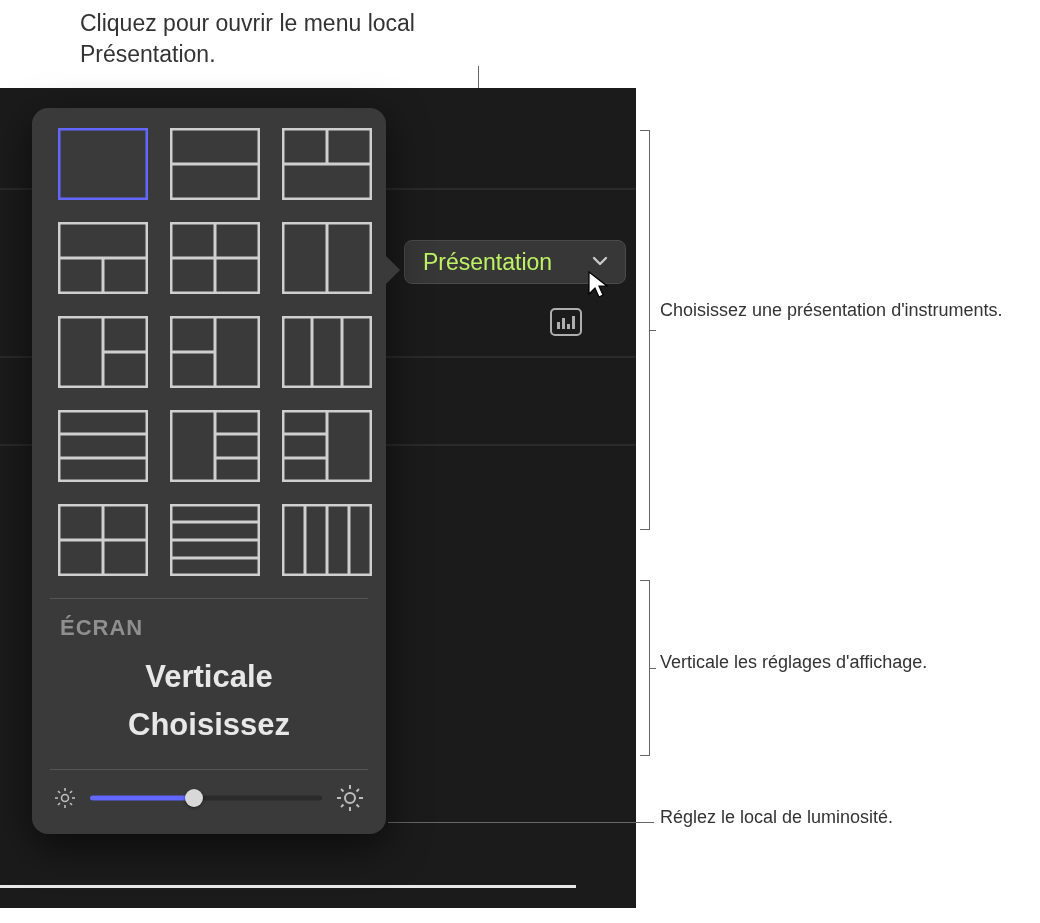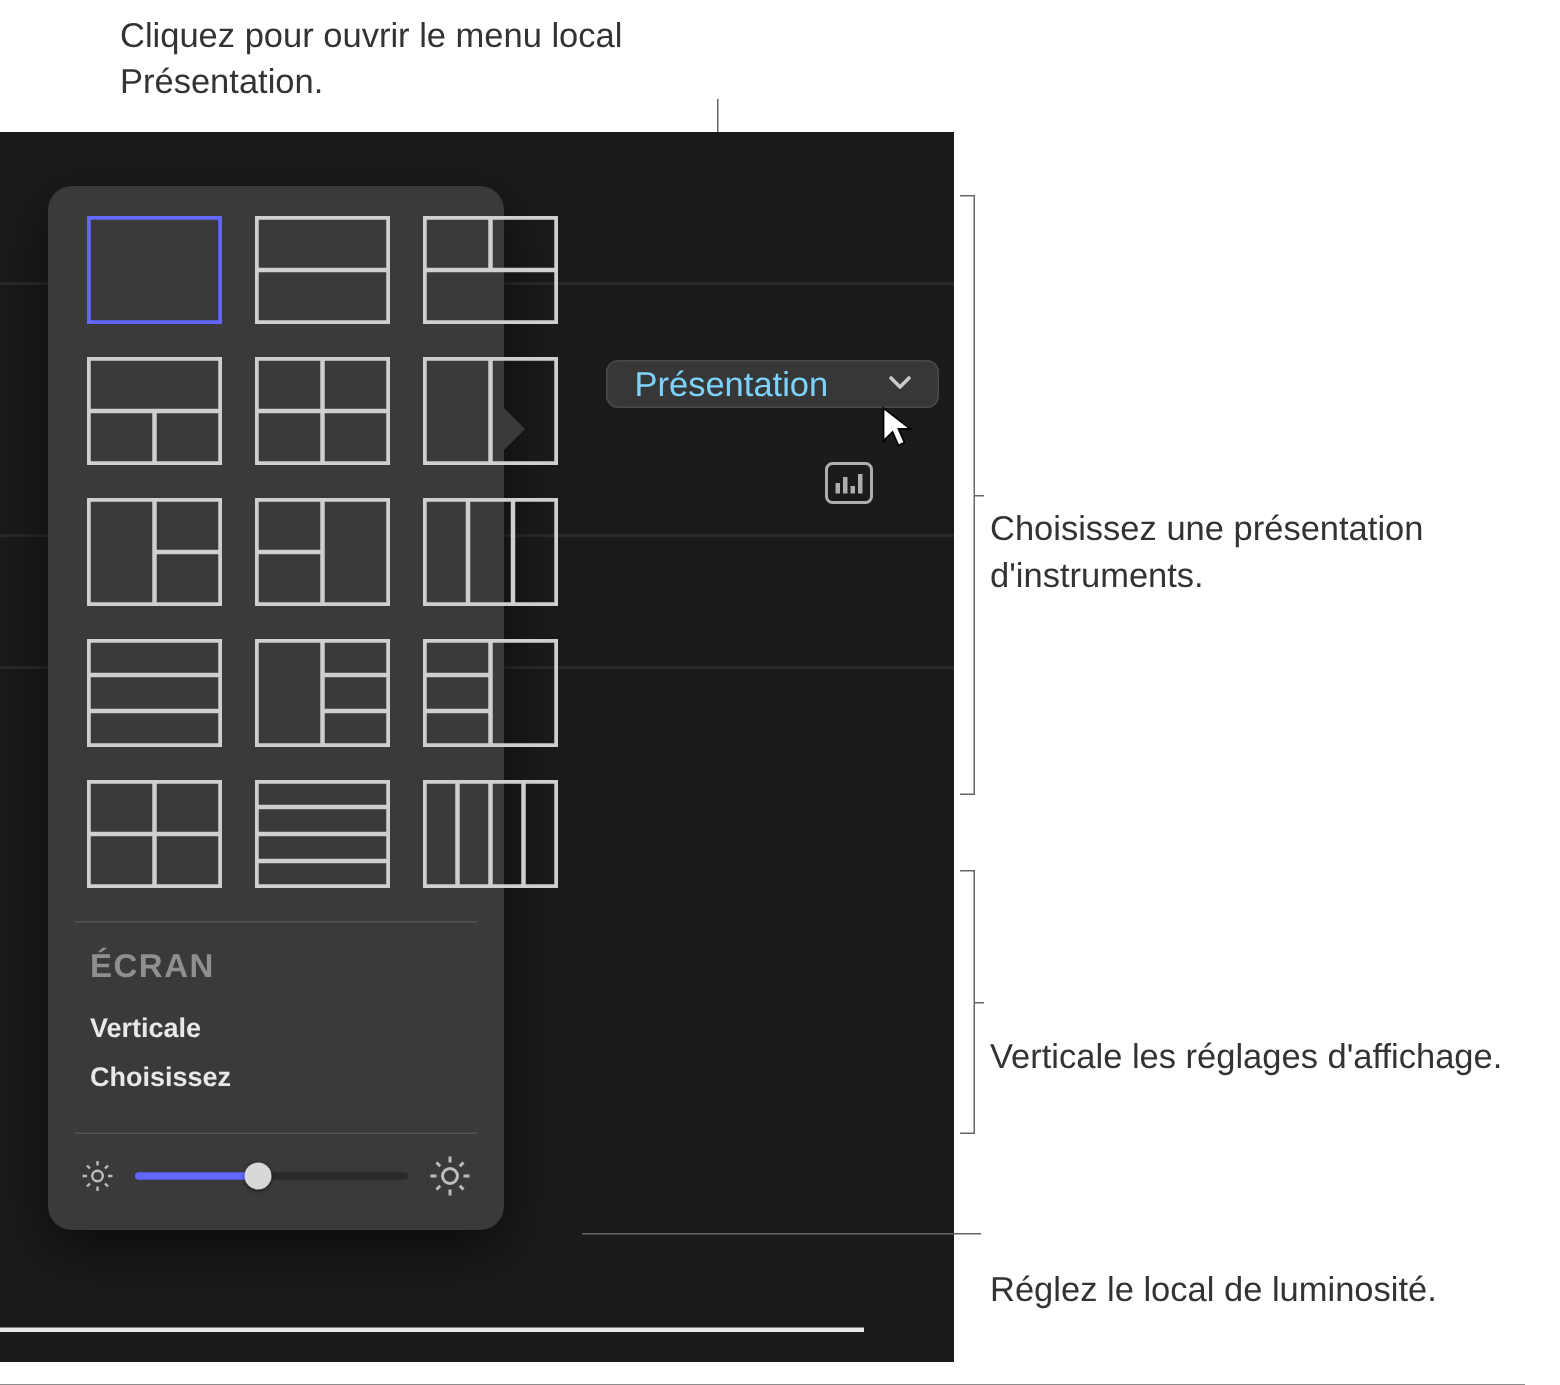--- a/index.html
+++ b/index.html
@@ -49,23 +49,23 @@
     position: absolute;
     left: 0; right: 60px;
     bottom: 20px;
     height: 3px;
     background: #e8e8e8;
   }
 
   
   .popover {
     position: absolute;
-    top: 124px;
+    top: 108px;
     left: 32px;
-    width: 304px;
+    width: 354px;
     background: #3a3a3a;
     border-radius: 16px;
     box-shadow: 0 12px 40px rgba(0,0,0,0.6);
     z-index: 5;
     padding-top: 10px;
   }
   .popover::after {
     content: "";
     position: absolute;
     top: 148px;
@@ -97,24 +97,25 @@
   }
   .menu-heading {
     color: #8f8f8f;
     font-size: 22px;
     font-weight: 700;
     letter-spacing: 1px;
     margin-bottom: 12px;
   }
   .menu-item {
     color: #e8e8e8;
-    font-size: 18px;
+    font-size: 31px;
     font-weight: 600;
     padding: 6px 0;
     cursor: default;
+    text-align: center;
   }
   .brightness-row {
     display: flex;
     align-items: center;
     gap: 14px;
     padding: 14px 22px 22px 22px;
   }
   .sun-icon svg { display: block; }
   .slider {
     flex: 1;
@@ -146,29 +147,29 @@
     transform: translate(-50%, -50%);
     box-shadow: 0 1px 3px rgba(0,0,0,0.5);
   }
 
   
   .pres-button {
     position: absolute;
     top: 240px;
     left: 404px;
     width: 222px;
-    height: 32px;
+    height: 44px;
     display: flex;
     align-items: center;
     justify-content: flex-start;
     gap: 6px;
     background: #373737;
     border: 1px solid #4a4a4a;
     border-radius: 8px;
-    color: #7dd3fc;
+    color: #bef264;
     font-size: 23px;
     padding: 0 16px 0 18px;
   }
   .chevron { margin-left: auto; }
   .cursor {
     position: absolute;
     top: 270px;
     left: 586px;
     z-index: 8;
   }
@@ -177,24 +178,23 @@
     top: 308px;
     left: 550px;
     width: 32px;
     height: 28px;
     z-index: 3;
   }
 
   
   .callout {
     position: absolute;
-    font-size: 23px;
+    font-size: 18px;
     color: #333;
     line-height: 1.35;
-    margin-top: 39px;
   }
   .c1 { top: 298px; left: 660px; width: 360px; }
   .c2 { top: 650px; left: 660px; width: 360px; }
   .c3 { top: 805px; left: 660px; width: 360px; }
 
   .bracket {
     position: absolute;
     border: 1px solid #666;
     border-left: none;
   }

